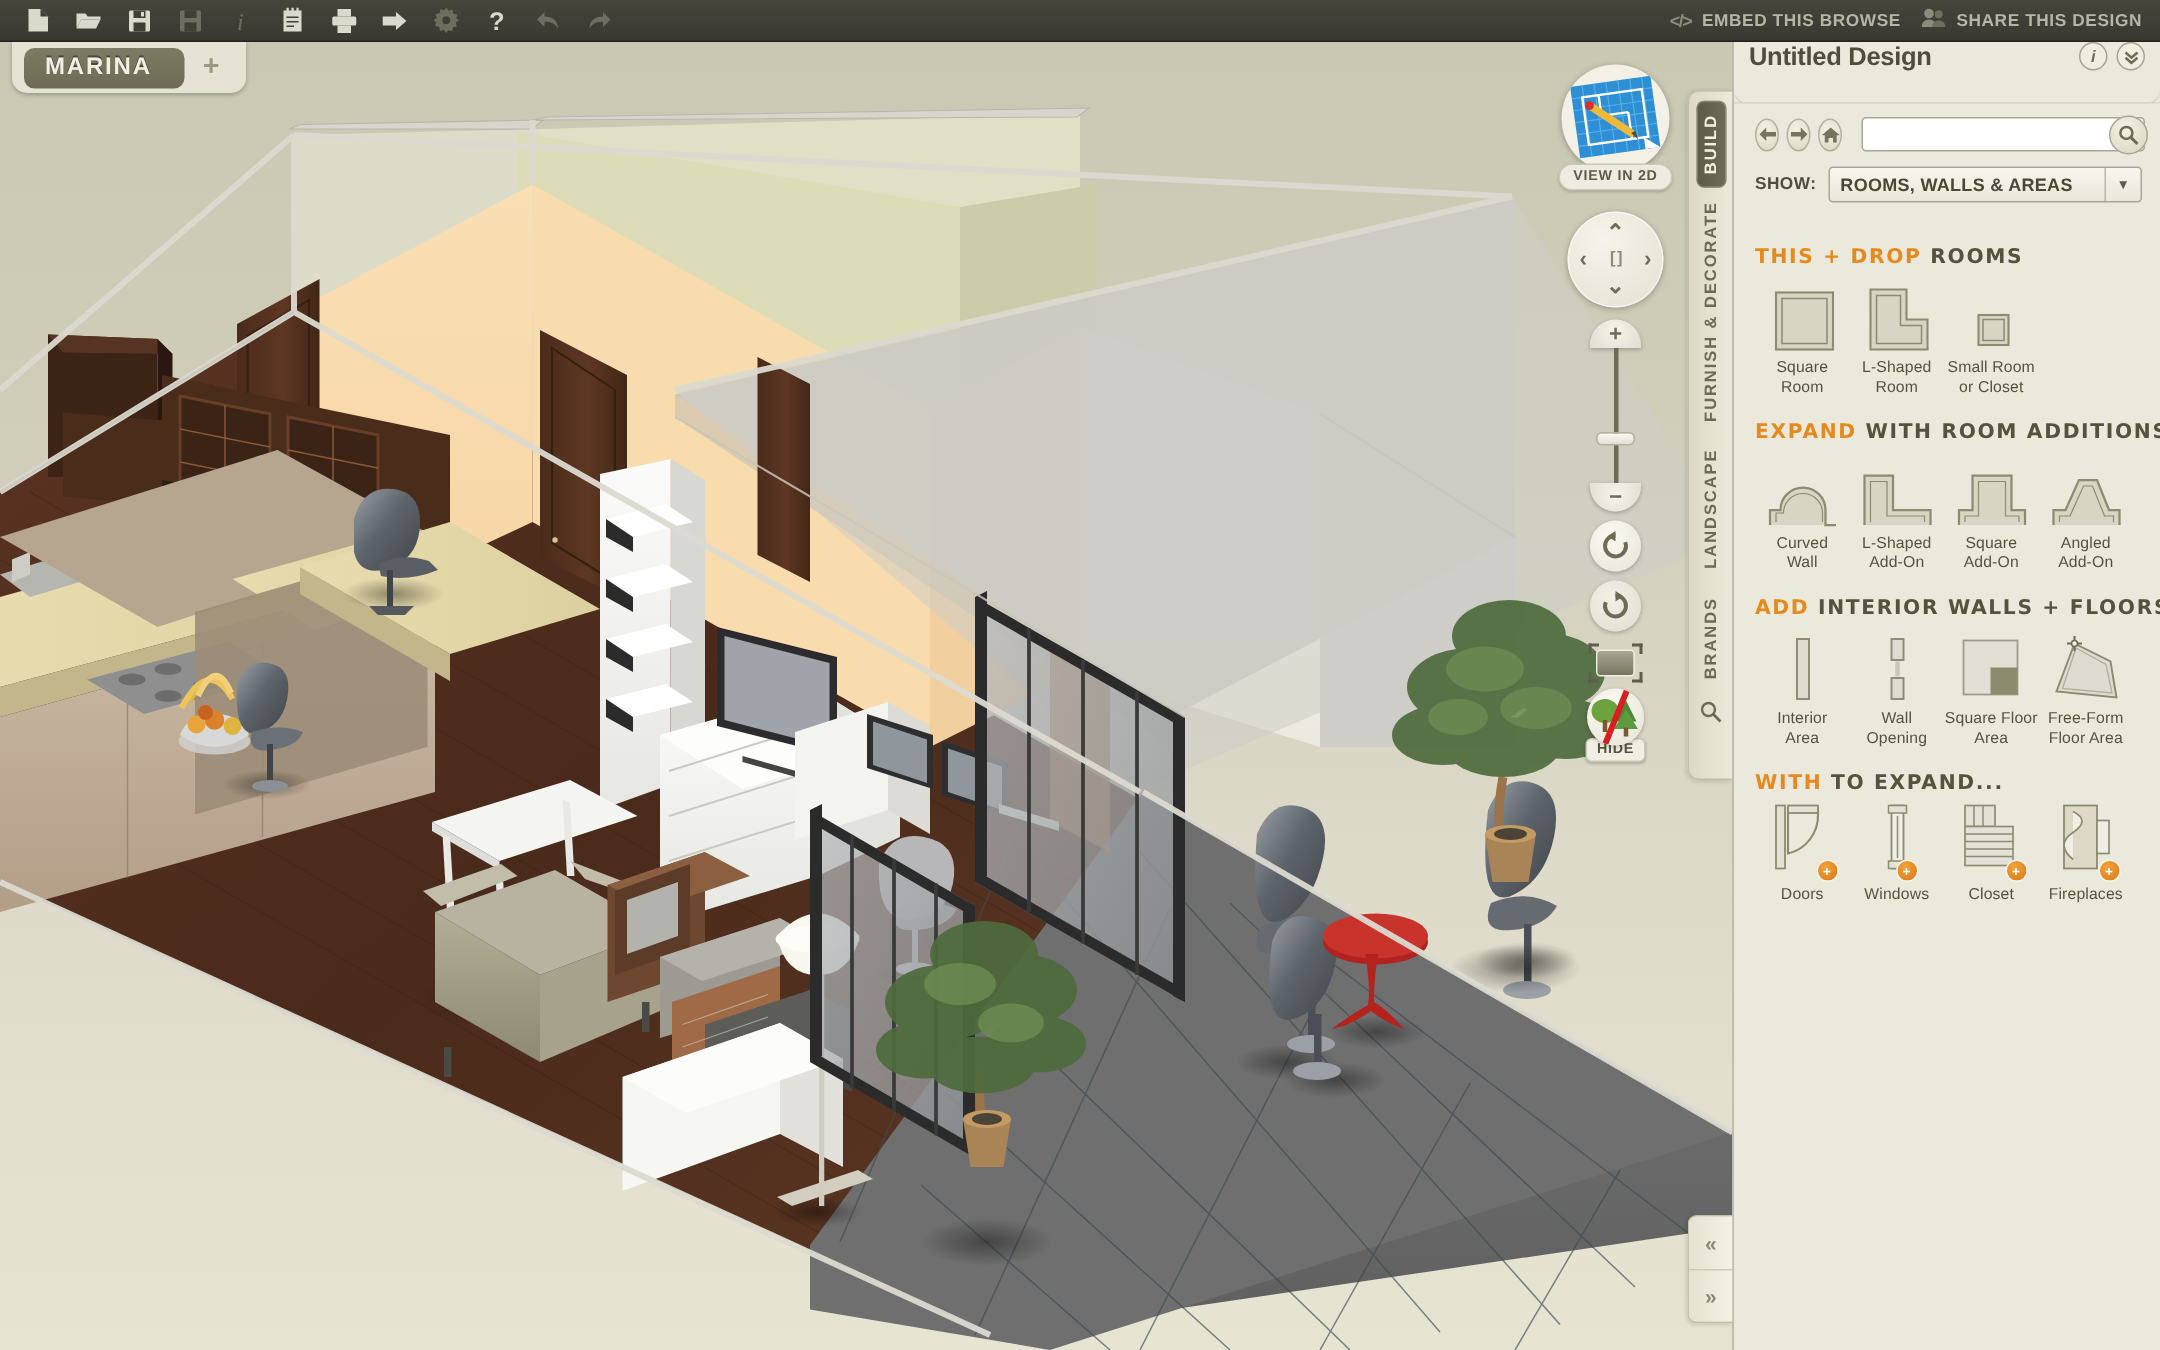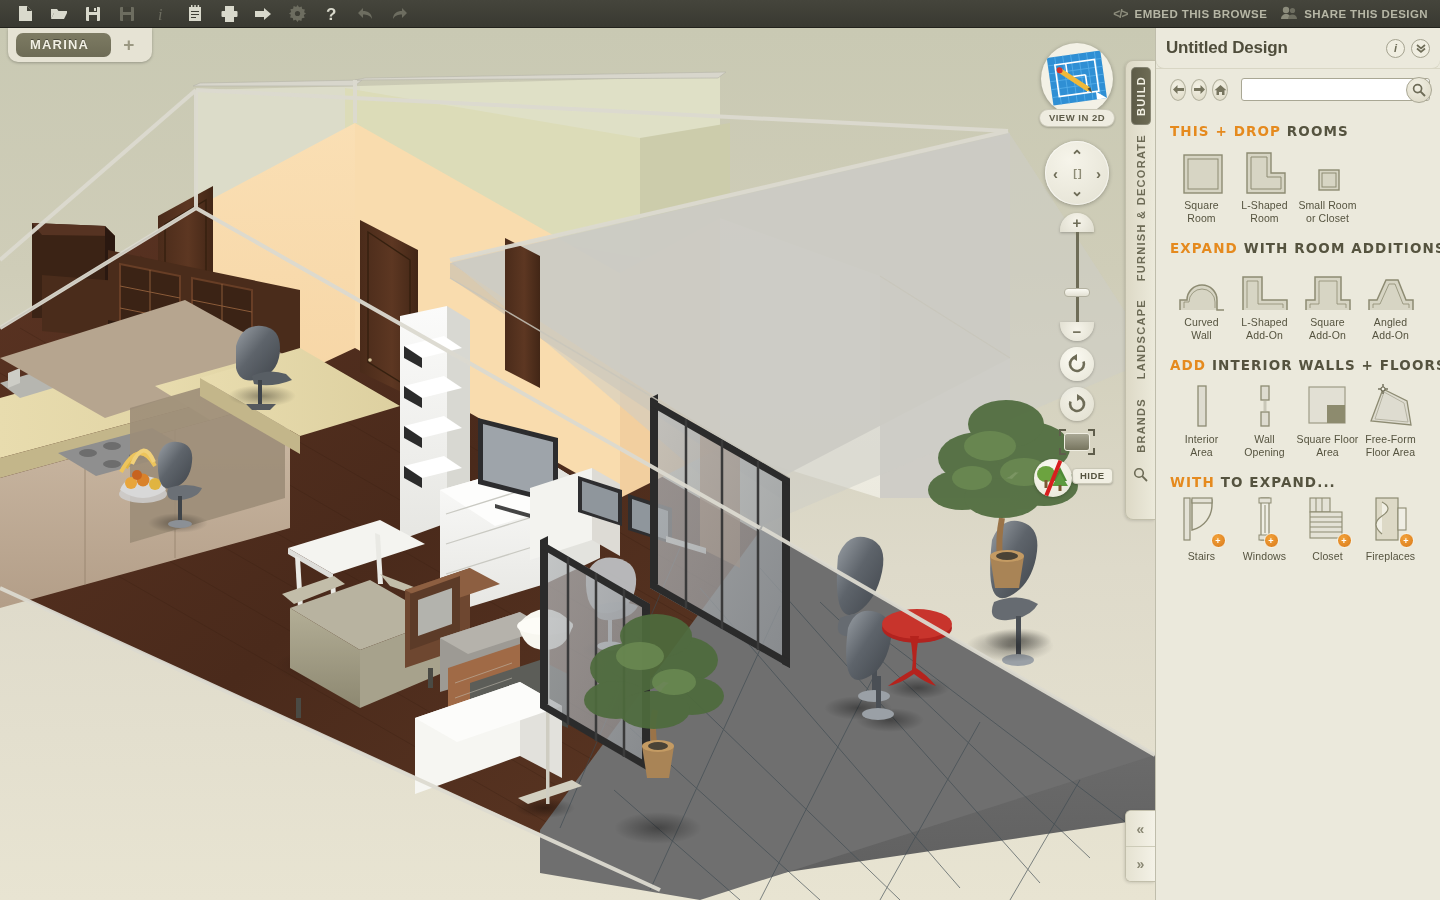--- a/index.html
+++ b/index.html
@@ -48,21 +48,21 @@
   .tabstrip {
     position: absolute; left: 8px; top: 0px; z-index: 40;
     height: 34px; padding: 5px 14px 5px 8px;
     background: #e6e3d4;
     border-radius: 0 0 10px 10px;
     box-shadow: 0 1px 3px rgba(0,0,0,.25);
     display: flex; align-items: center; gap: 8px;
   }
   .doc-tab {
     background: linear-gradient(#7d7b63, #6d6b55);
-    color: #f2f0e4; font-size: 13px; font-weight: bold; letter-spacing: 1.2px;
+    color: #f2f0e4; font-size: 16px; font-weight: bold; letter-spacing: 1.2px;
     padding: 4px 22px 5px 14px; border-radius: 7px;
     text-shadow: 0 -1px 0 rgba(0,0,0,.4);
     cursor: pointer;
   }
   .tab-add {
     color: #9b9882; font-size: 19px; font-weight: bold; line-height: 14px;
     cursor: pointer; padding: 0 4px;
   }
 
   
@@ -134,21 +134,21 @@
     position: absolute; left: 5px; top: 4px; width: 26px; height: 18px; border-radius: 3px;
     background: linear-gradient(#a9a794, #77755f);
     border: 1px solid #f0eee2;
   }
   .fsbtn .c { position: absolute; width: 7px; height: 7px; border: 2px solid #5f5d4b; }
   .fsbtn .c.tl { left:0; top:0; border-right:none; border-bottom:none; }
   .fsbtn .c.tr { right:0; top:0; border-left:none; border-bottom:none; }
   .fsbtn .c.bl { left:0; bottom:0; border-right:none; border-top:none; }
   .fsbtn .c.br { right:0; bottom:0; border-left:none; border-top:none; }
 
-  .hidebtn-wrap { display: flex; flex-direction: row; align-items: center; margin-top: 4px; }
+  .hidebtn-wrap { display: flex; flex-direction: column; align-items: center; margin-top: 4px; }
   .hidebtn {
     width: 38px; height: 38px; border-radius: 50%;
     background: radial-gradient(circle at 40% 30%, #fbfaf2, #e6e4d6);
     box-shadow: 0 1px 3px rgba(0,0,0,.25);
     position: relative; cursor: pointer; overflow: hidden;
   }
   .hidebtn .slash {
     position: absolute; left: 17px; top: -3px; width: 4px; height: 46px;
     background: #d81f1f; transform: rotate(22deg); border-radius: 2px;
   }
@@ -196,21 +196,21 @@
   .collapser + .collapser { border-top: 1px solid #cdcbb8; }
 
   
   .rpanel {
     position: absolute; right: 0; top: 28px; width: 285px; height: 872px;
     background: #ebe9dc;
     border-left: 1px solid #bfbdab;
   }
   .rp-header {
     height: 40px; background: #ebe9dc;
-    display: flex; align-items: center; padding: 0 10px 0 6px;
+    display: flex; align-items: flex-start; padding: 0 10px 0 6px;
     border-radius: 0 0 8px 8px;
     box-shadow: 0 1px 0 #d5d3c1;
   }
   .rp-title {
     font-size: 17px; font-weight: bold; color: #4f4d3b; letter-spacing: -.2px;
     flex: 1; padding-left: 4px;
   }
   .circ-btn {
     width: 19px; height: 19px; border-radius: 50%;
     border: 1.5px solid #a5a390; color: #6e6c57;
@@ -928,20 +928,27 @@
         <input type="text" value="" placeholder="" style="">
         <div class="search-go">
           <svg width="14" height="14" viewBox="0 0 14 14">
               <circle cx="5.6" cy="5.6" r="4" fill="none" stroke="currentColor" stroke-width="1.7"></circle>
               <line x1="8.6" y1="8.6" x2="13" y2="13" stroke="currentColor" stroke-width="2"></line>
             </svg>
         </div>
       </div>
     </div>
 
+    <div class="rp-showrow">
+      <div class="show-lbl">SHOW:</div>
+      <div class="show-select">
+        <div class="val">ROOMS, WALLS &amp; AREAS</div>
+        <div class="arrow">▼</div>
+      </div>
+    </div>
 
     <div class="sec">
       <div class="sec-head">
         <span class="hl">THIS + DROP</span><span> ROOMS</span>
       </div>
       <div class="grid">
         <div class="gitem">
           <div class="gicon">
             <svg width="48" height="48" viewBox="0 0 48 48">
                 <rect x="6" y="8" width="38" height="38" fill="#d7d5c4" stroke="#8d8b72" stroke-width="1.4"></rect>
@@ -1084,21 +1091,21 @@
           <div class="gicon">
             <span class="icwrap">
               <svg width="44" height="46" viewBox="0 0 44 46">
                   <rect x="4" y="2" width="6" height="42" fill="#e4e2d6" stroke="#8d8b72" stroke-width="1.2"></rect>
                   <path d="M12 4 H32 V8 A26 26 0 0 1 12 34 Z" fill="none" stroke="#8d8b72" stroke-width="1.4"></path>
                   <rect x="12" y="2" width="20" height="5" fill="#e4e2d6" stroke="#8d8b72" stroke-width="1.2"></rect>
                 </svg>
               <span class="badge-plus">+</span>
             </span>
           </div>
-          <div class="glabel">Stairs</div>
+          <div class="glabel">Doors</div>
         </div>
         <div class="gitem">
           <div class="gicon">
             <span class="icwrap">
               <svg width="24" height="46" viewBox="0 0 24 46">
                   <rect x="8" y="2" width="8" height="42" fill="#efeee4" stroke="#8d8b72" stroke-width="1.2"></rect>
                   <line x1="12" y1="9" x2="12" y2="37" stroke="#8d8b72" stroke-width="1"></line>
                   <rect x="6" y="2" width="12" height="5" fill="#e4e2d6" stroke="#8d8b72" stroke-width="1"></rect>
                   <rect x="6" y="39" width="12" height="5" fill="#e4e2d6" stroke="#8d8b72" stroke-width="1"></rect>
                 </svg>

